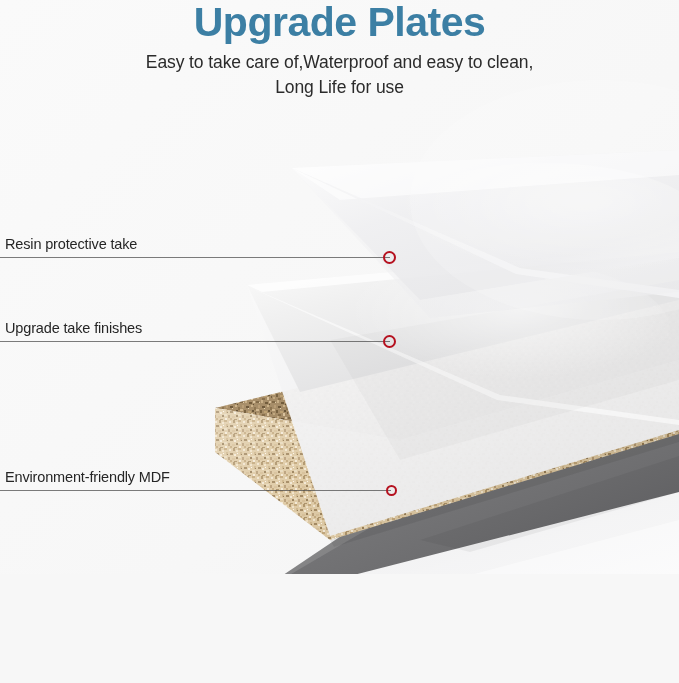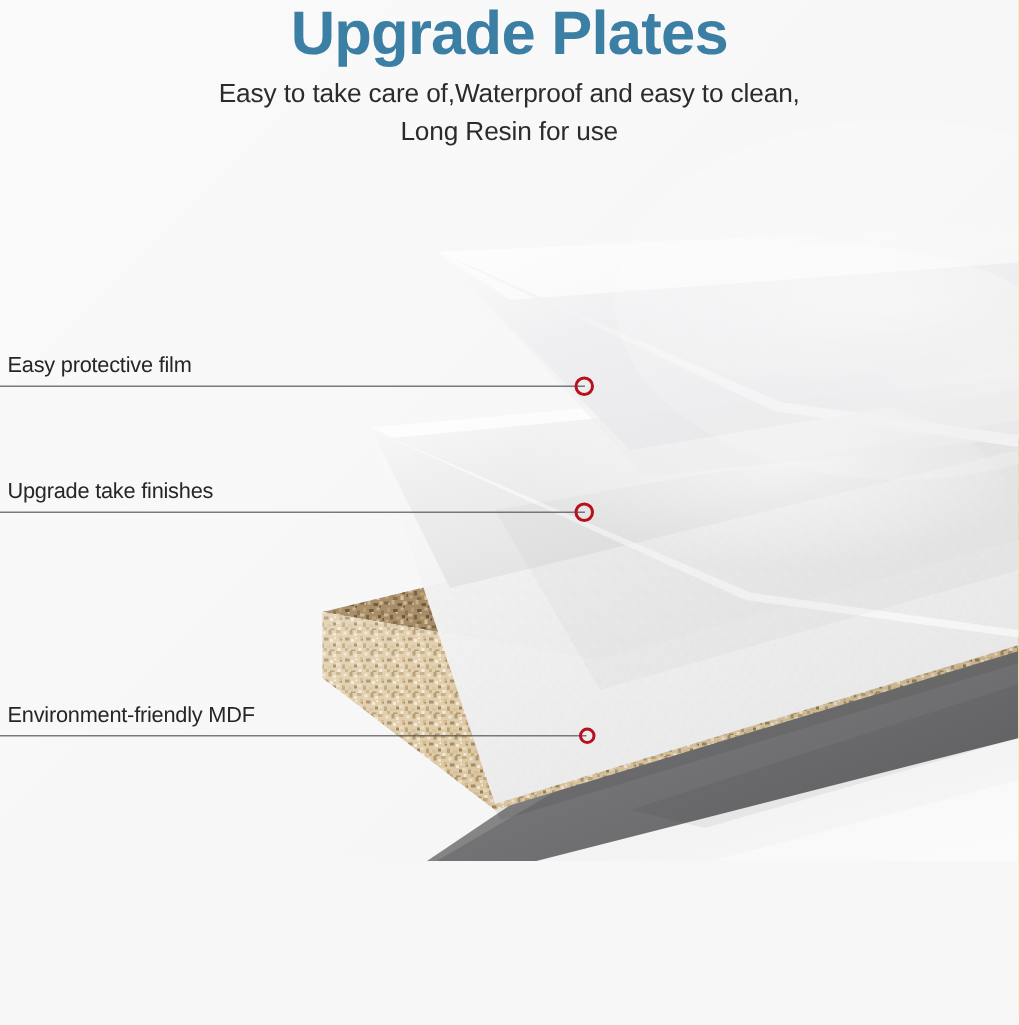--- a/index.html
+++ b/index.html
@@ -10,21 +10,21 @@
     height: 683px;
     overflow: hidden;
     background: #f7f7f7;
     font-family: "Liberation Sans", sans-serif;
   }
 
   #page {
     position: relative;
     width: 679px;
     height: 574px;
-    background: #fde047;
+    background: #bef264;
     overflow: hidden;
   }
 
   
   .header {
     position: absolute;
     top: 0;
     left: 0;
     width: 679px;
     text-align: center;
@@ -305,26 +305,26 @@
       </g>
 
       <ellipse cx="600" cy="200" rx="190" ry="120" fill="#ffffff" opacity="0.18"></ellipse>
     </svg>
   </div>
 
   <div class="header">
     <div class="title">Upgrade Plates</div>
     <div class="subtitle">
       <div>Easy to take care of,Waterproof and easy to clean,</div>
-      <div>Long Resin for use</div>
+      <div>Long Life for use</div>
     </div>
   </div>
 
   <div class="callout" style="left:0px; top:258px;">
-    <span class="callout-label">Easy protective film</span>
+    <span class="callout-label">Resin protective take</span>
     <span class="callout-rule" style="width:390px;"></span>
     <span class="callout-dot" style="left:383px;"></span>
   </div>
 
   <div class="callout" style="left:0px; top:342px;">
     <span class="callout-label">Upgrade take finishes</span>
     <span class="callout-rule" style="width:390px;"></span>
     <span class="callout-dot" style="left:383px;"></span>
   </div>
 

